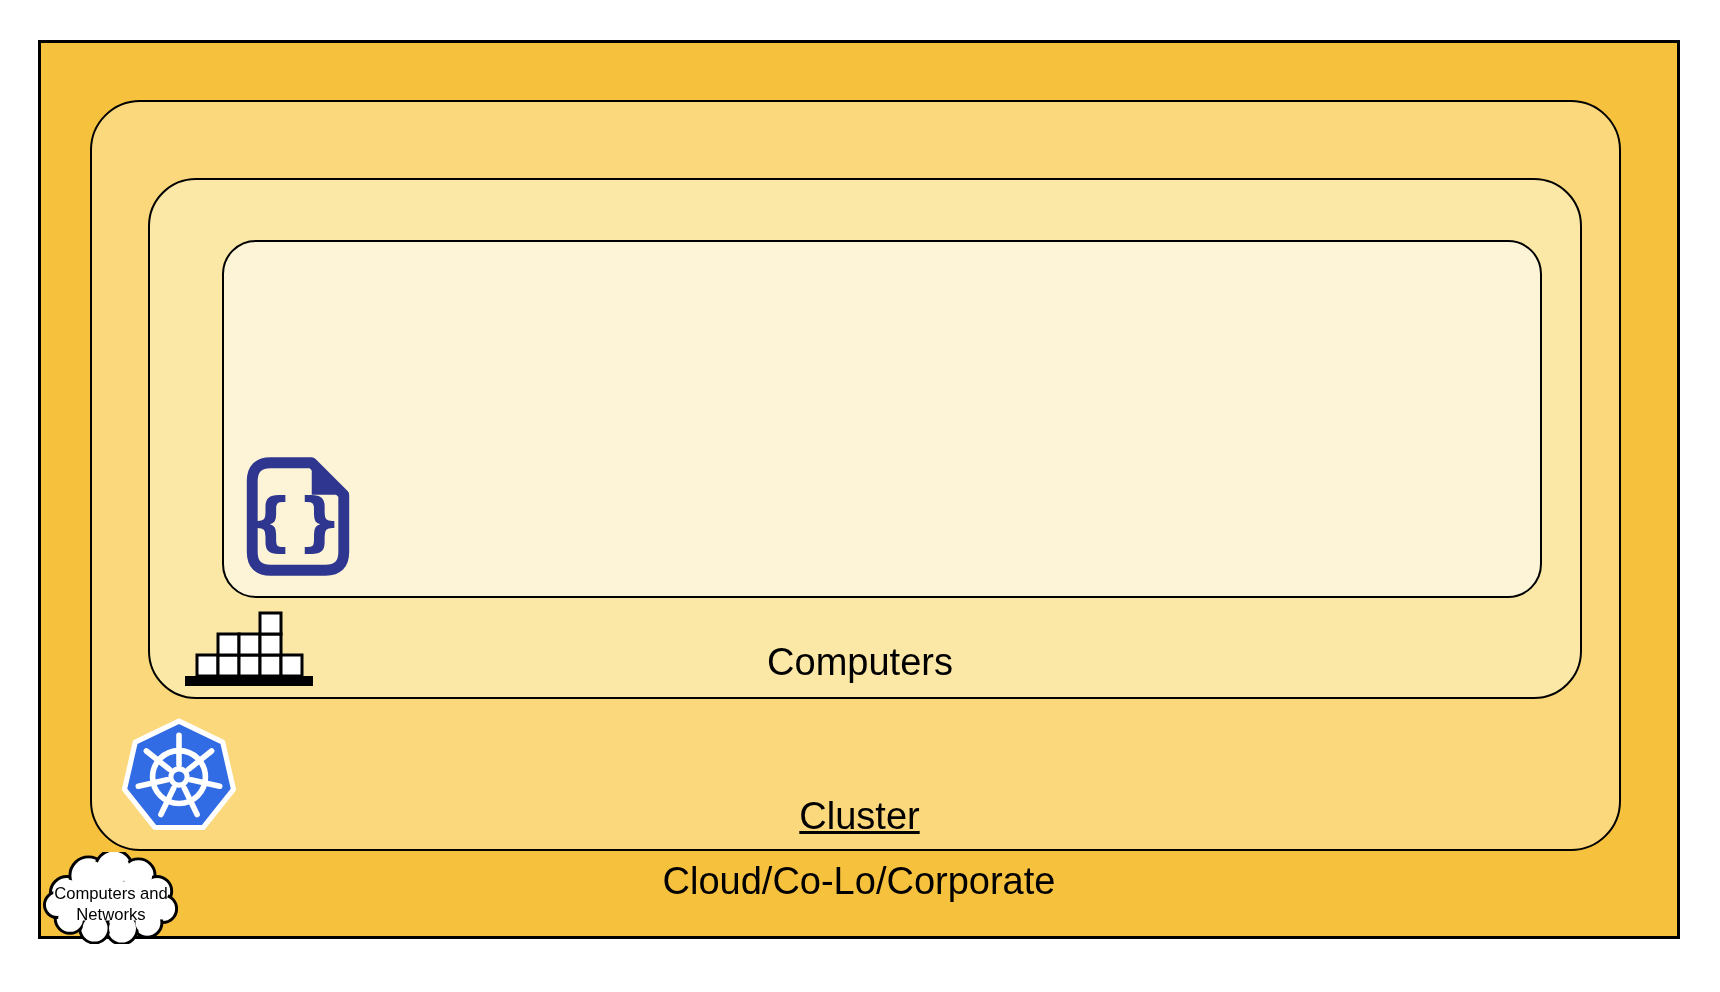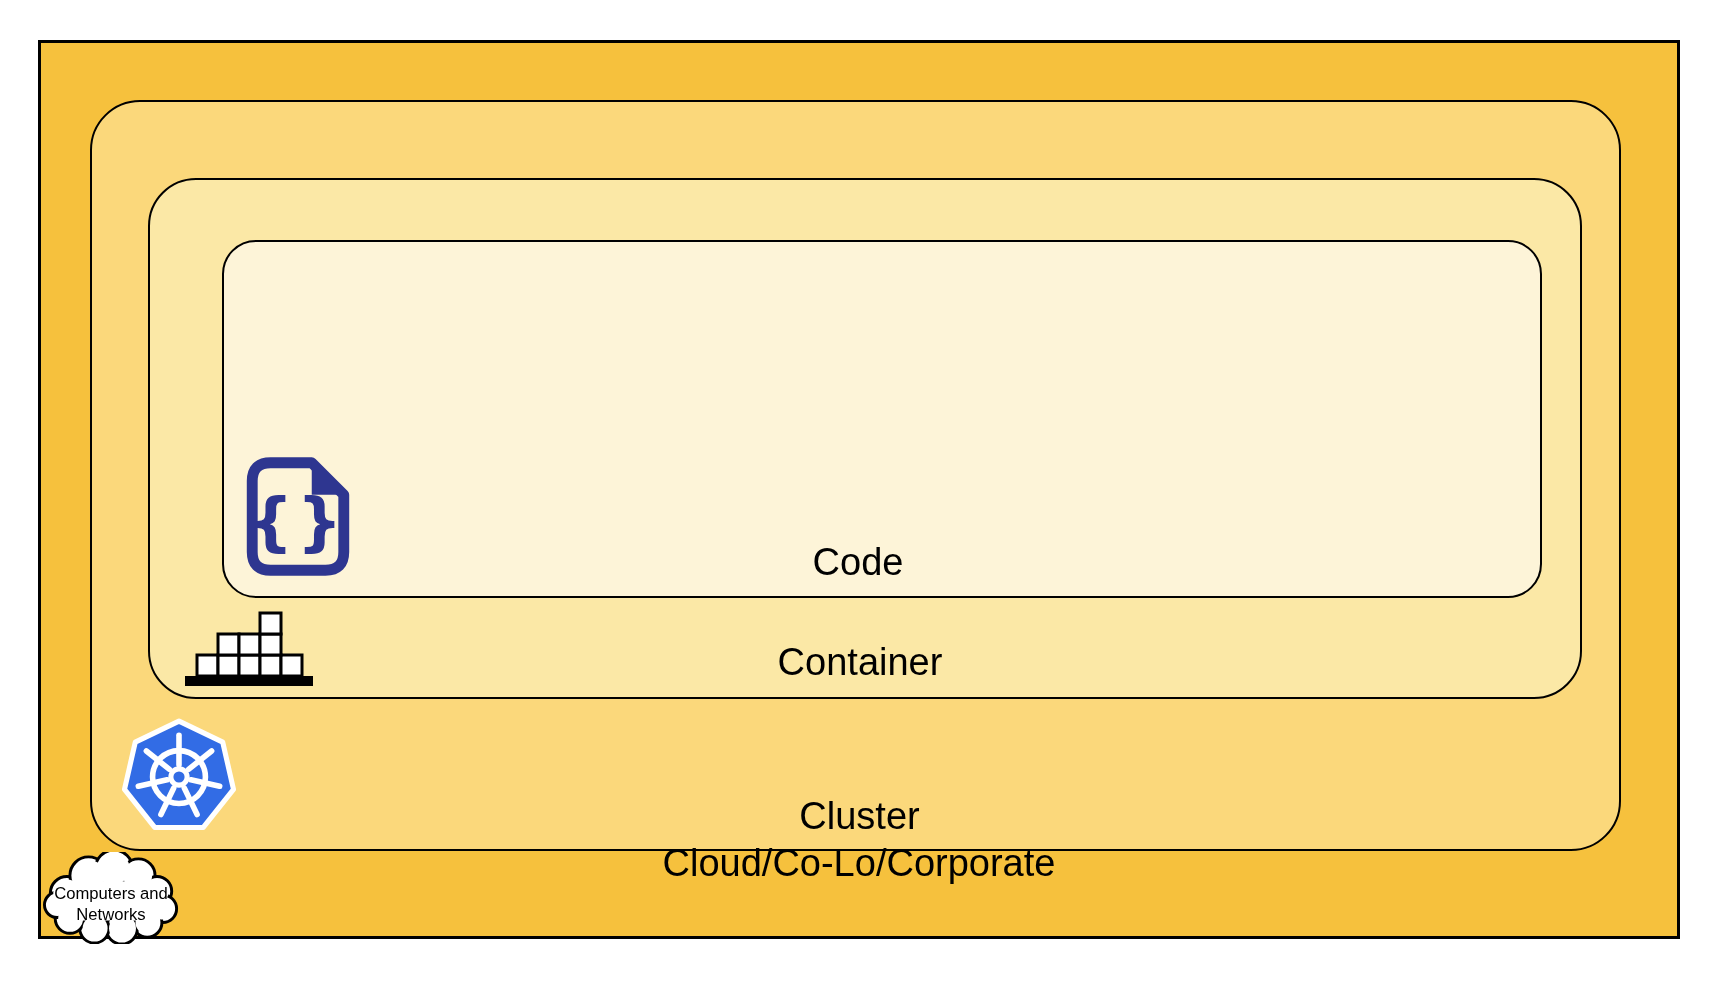--- a/index.html
+++ b/index.html
@@ -9,22 +9,22 @@
 
   .layer{position:absolute;}
   .layer-outer{left:38px;top:40px;width:1642px;height:899px;border:3px solid #000;}
   .layer-cluster{left:49px;top:57px;width:1531px;height:751px;border:2px solid #000;border-radius:50px;}
   .layer-container{left:56px;top:76px;width:1434px;height:521px;border:2px solid #000;border-radius:48px;}
   .layer-code{left:72px;top:60px;width:1320px;height:358px;border:2px solid #000;border-radius:34px;}
 
   .lbl{position:absolute;left:0;right:0;text-align:center;font-size:38px;line-height:40px;color:#000;white-space:nowrap;}
   .lbl-code{top:300px;transform:translateX(-24px);}
   .lbl-container{top:462px;transform:translateX(-5px);}
-  .lbl-cluster{top:694px;transform:translateX(4px);}
-  .lbl-datacenter{top:802px;line-height:37px;white-space:normal;}
+  .lbl-cluster{top:694px;transform:translateX(4px);text-decoration:underline;}
+  .lbl-datacenter{top:820px;line-height:37px;white-space:normal;}
 
   .icon{position:absolute;display:block;}
   .icon-code{left:16px;top:215px;width:116px;height:119px;}
   .icon-container{left:33px;top:430px;width:132px;height:78px;}
   .icon-k8s{left:26px;top:613px;width:122px;height:122px;}
   .icon-cloud{left:2px;top:809px;width:138px;height:92px;z-index:5;}
 </style>
 </head>
 <body>
 
@@ -37,39 +37,38 @@
       <div class="layer layer-container" style="background-color: rgb(251, 232, 166);">
 
         <div class="layer layer-code" style="background-color: rgb(253, 244, 216);">
 
           <svg class="icon icon-code" viewBox="0 0 100 104">
             <path d="M62,5 H26 Q10,5 10,21 V83 Q10,99 26,99 H74 Q90,99 90,83 V33 Z" fill="none" stroke-width="9.5" stroke-linejoin="round" stroke="#2E3690"></path>
             <path d="M62,5 L62,33 L90,33 Z" fill="#2E3690"></path>
             <text x="49" y="76" text-anchor="middle" font-size="56" font-weight="bold" letter-spacing="3" font-family="DejaVu Sans, sans-serif" fill="#2E3690">{}</text>
           </svg>
 
-          <div class="lbl lbl-code">Code</div>
         </div>
 
         <svg class="icon icon-container" viewBox="0 0 132 78">
           <g stroke="#000" stroke-width="3" fill="#FFFFFF">
             <rect x="14" y="45" width="21" height="21"></rect>
             <rect x="35" y="45" width="21" height="21"></rect>
             <rect x="56" y="45" width="21" height="21"></rect>
             <rect x="77" y="45" width="21" height="21"></rect>
             <rect x="98" y="45" width="21" height="21"></rect>
             <rect x="35" y="24" width="21" height="21"></rect>
             <rect x="56" y="24" width="21" height="21"></rect>
             <rect x="77" y="24" width="21" height="21"></rect>
             <rect x="77" y="3" width="21" height="21"></rect>
           </g>
           <rect x="2" y="66" width="128" height="10" fill="#000"></rect>
         </svg>
 
-        <div class="lbl lbl-container">Container</div>
+        <div class="lbl lbl-container">Computers</div>
       </div>
 
       <svg class="icon icon-k8s" viewBox="0 0 120 120">
         <polygon points="60,6 17,26.7 6.4,73.2 36.1,110.6 83.9,110.6 113.6,73.2 103,26.7" stroke="#fff" stroke-width="5" stroke-linejoin="round" fill="#326CE5"></polygon>
         <g stroke="#fff" stroke-width="5.5" stroke-linecap="round" fill="none">
           <circle cx="60" cy="61" r="26"></circle>
           <line x1="60" y1="49" x2="60" y2="20"></line>
           <line x1="50.6" y1="53.5" x2="27.9" y2="35.4"></line>
           <line x1="48.3" y1="63.7" x2="20" y2="70.1"></line>
           <line x1="54.8" y1="71.8" x2="42.2" y2="97.9"></line>

